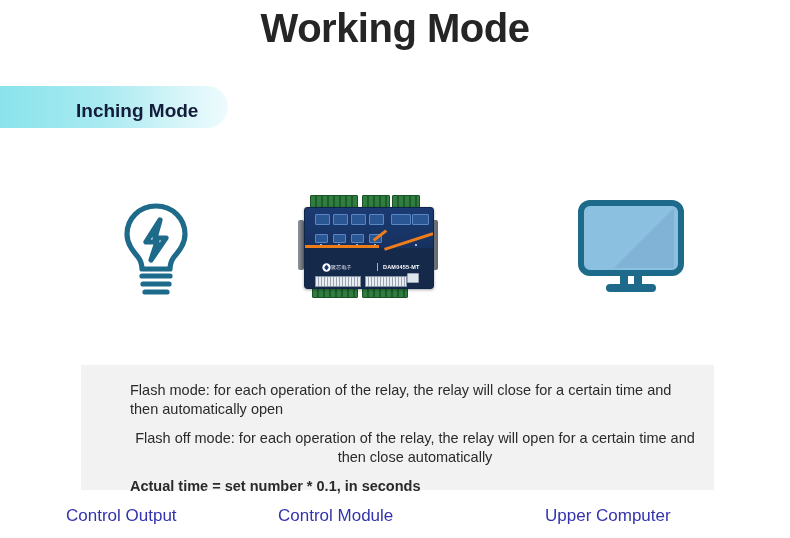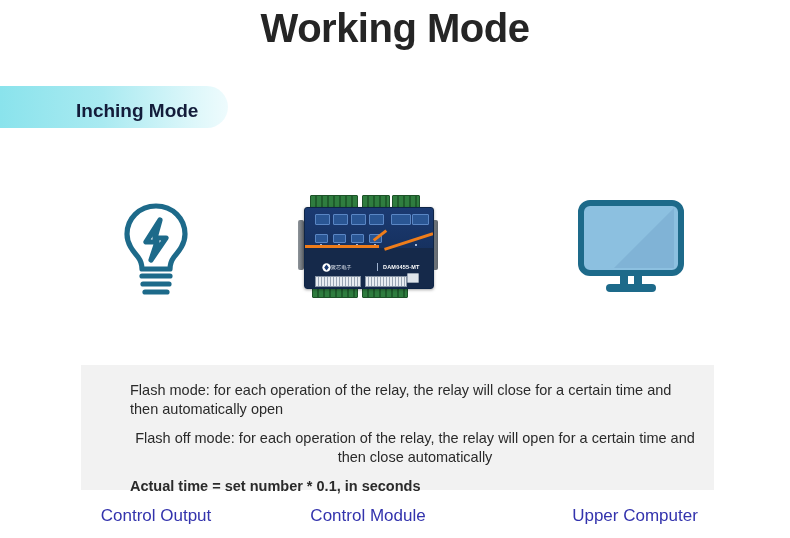--- a/index.html
+++ b/index.html
@@ -64,21 +64,21 @@
   }
   .support-label{
     position:absolute;left:430px;top:256px;width:160px;
     text-align:center;
     font-size:14px;color:#3333ad;line-height:16px;
   }
 
   
   .cap{
     position:absolute;top:316px;
-    font-size:17px;color:#3333ad;text-align:center;
+    font-size:17px;color:#3333ad;
   }
   .cap-out{left:66px;width:180px;}
   .cap-mod{left:278px;width:180px;}
   .cap-pc{left:545px;width:180px;}
 
   
   .notes{
     position:absolute;left:81px;top:365px;
     width:633px;height:125px;
     background:#f2f2f2;

